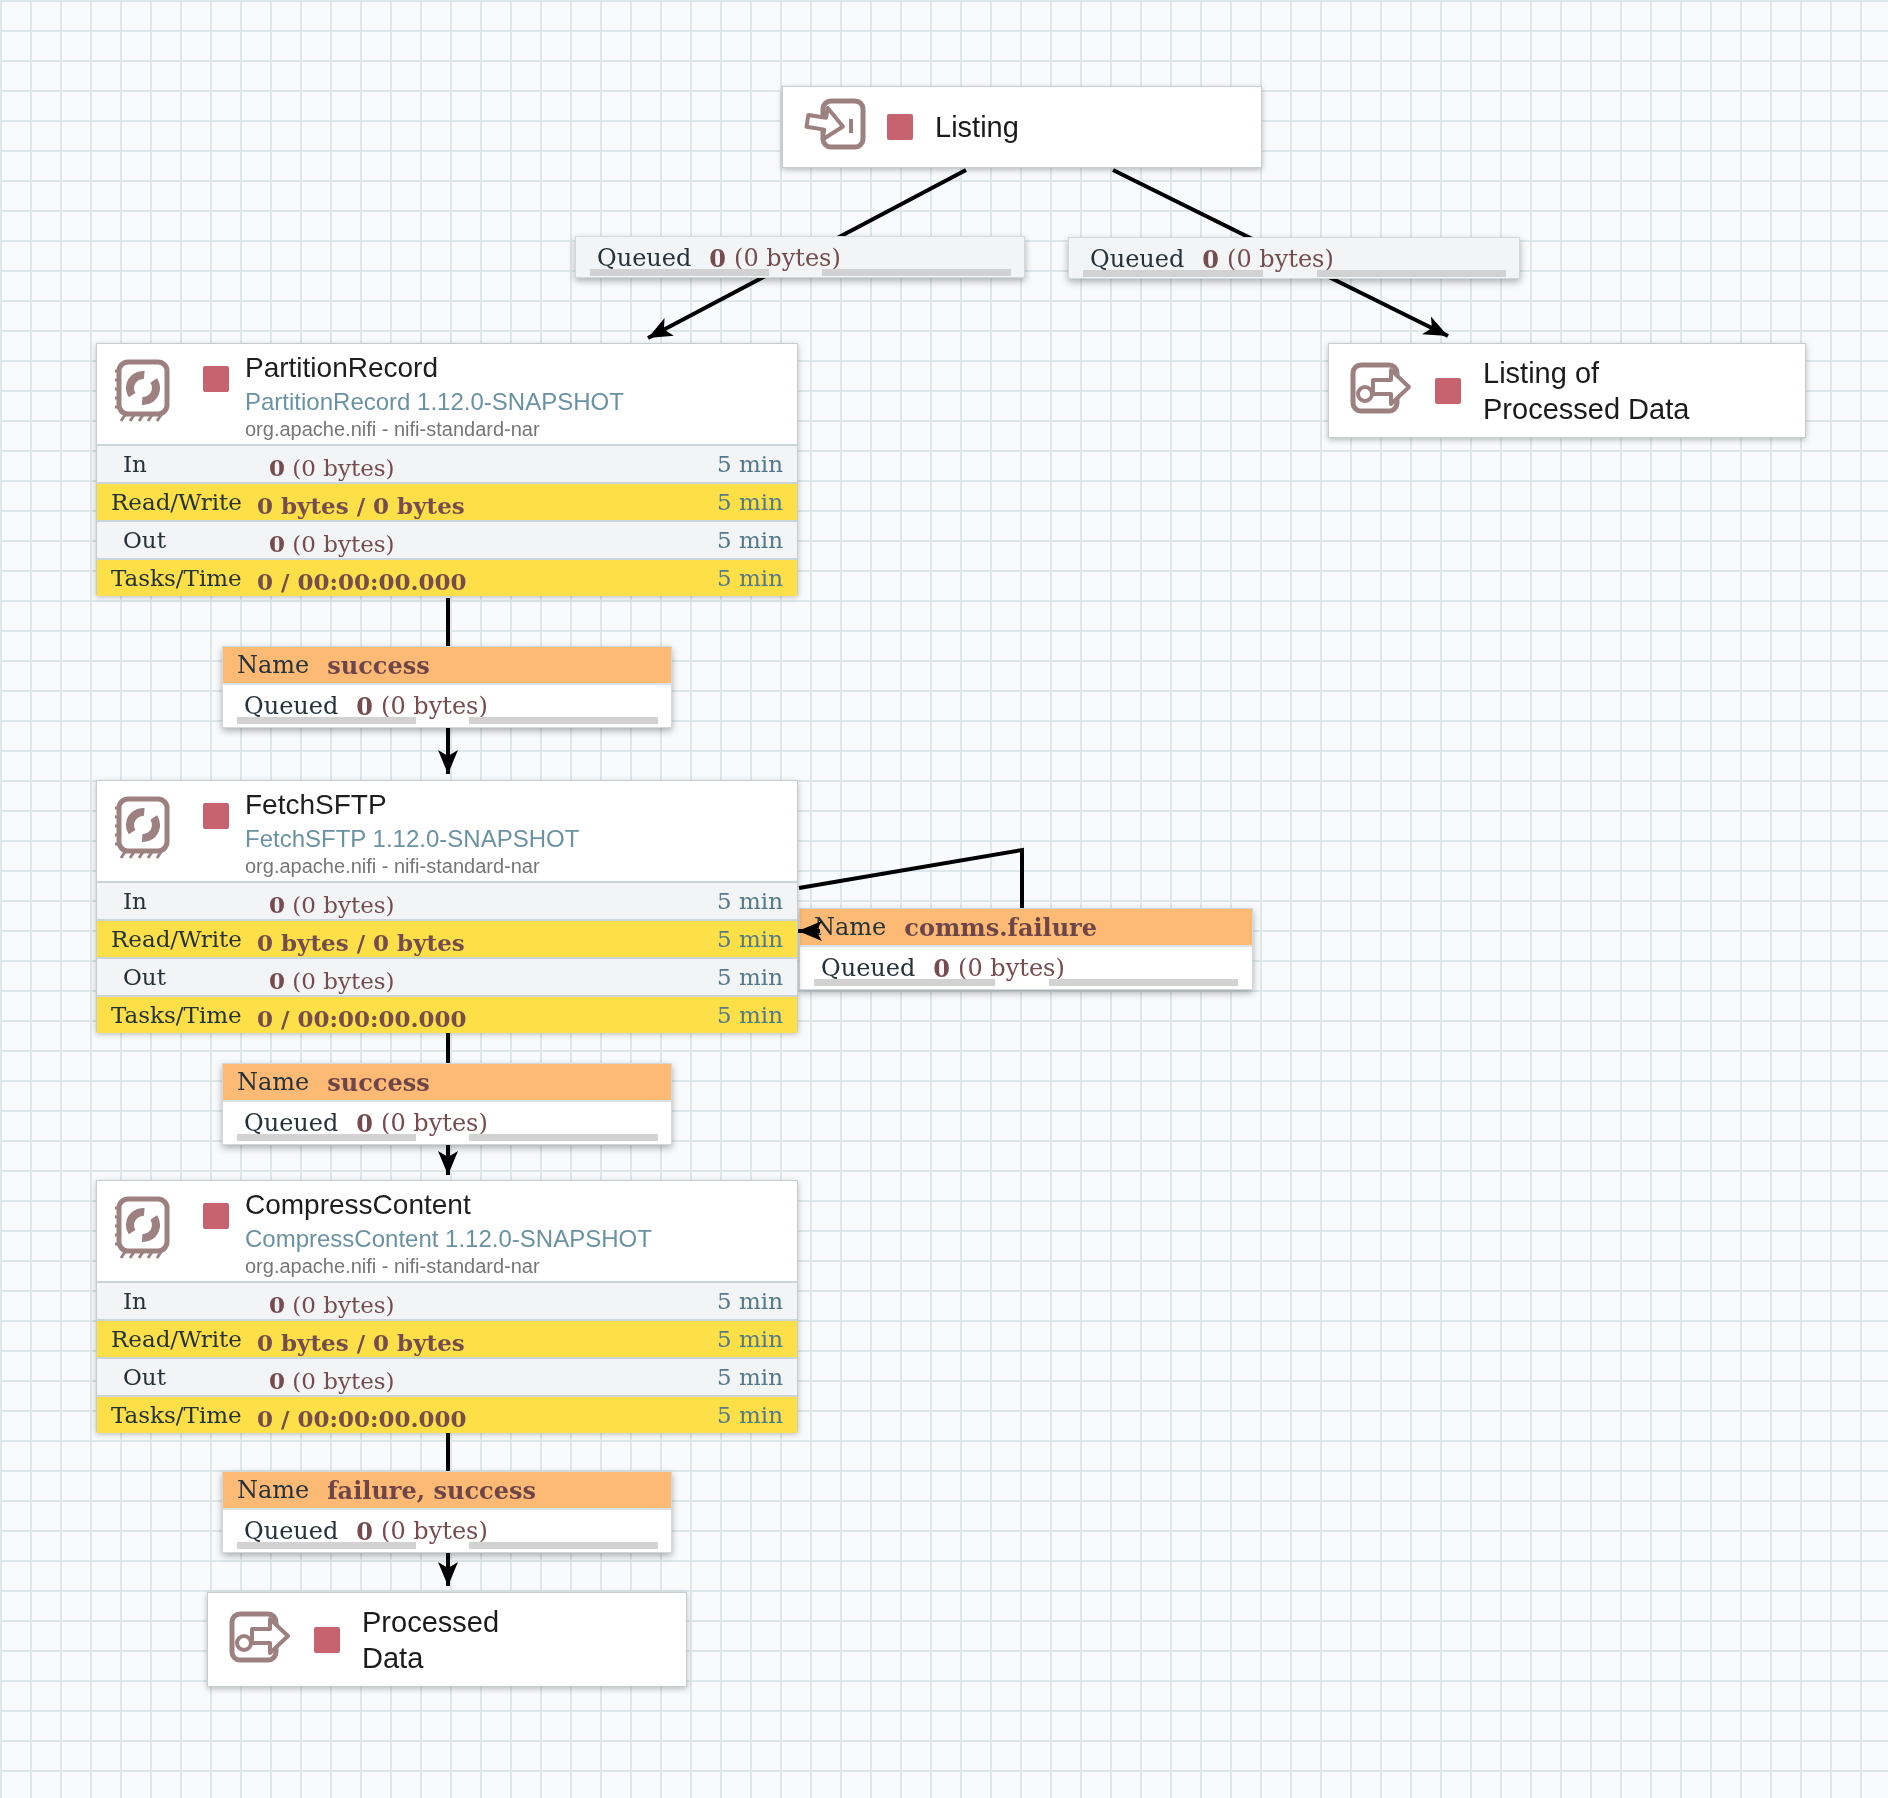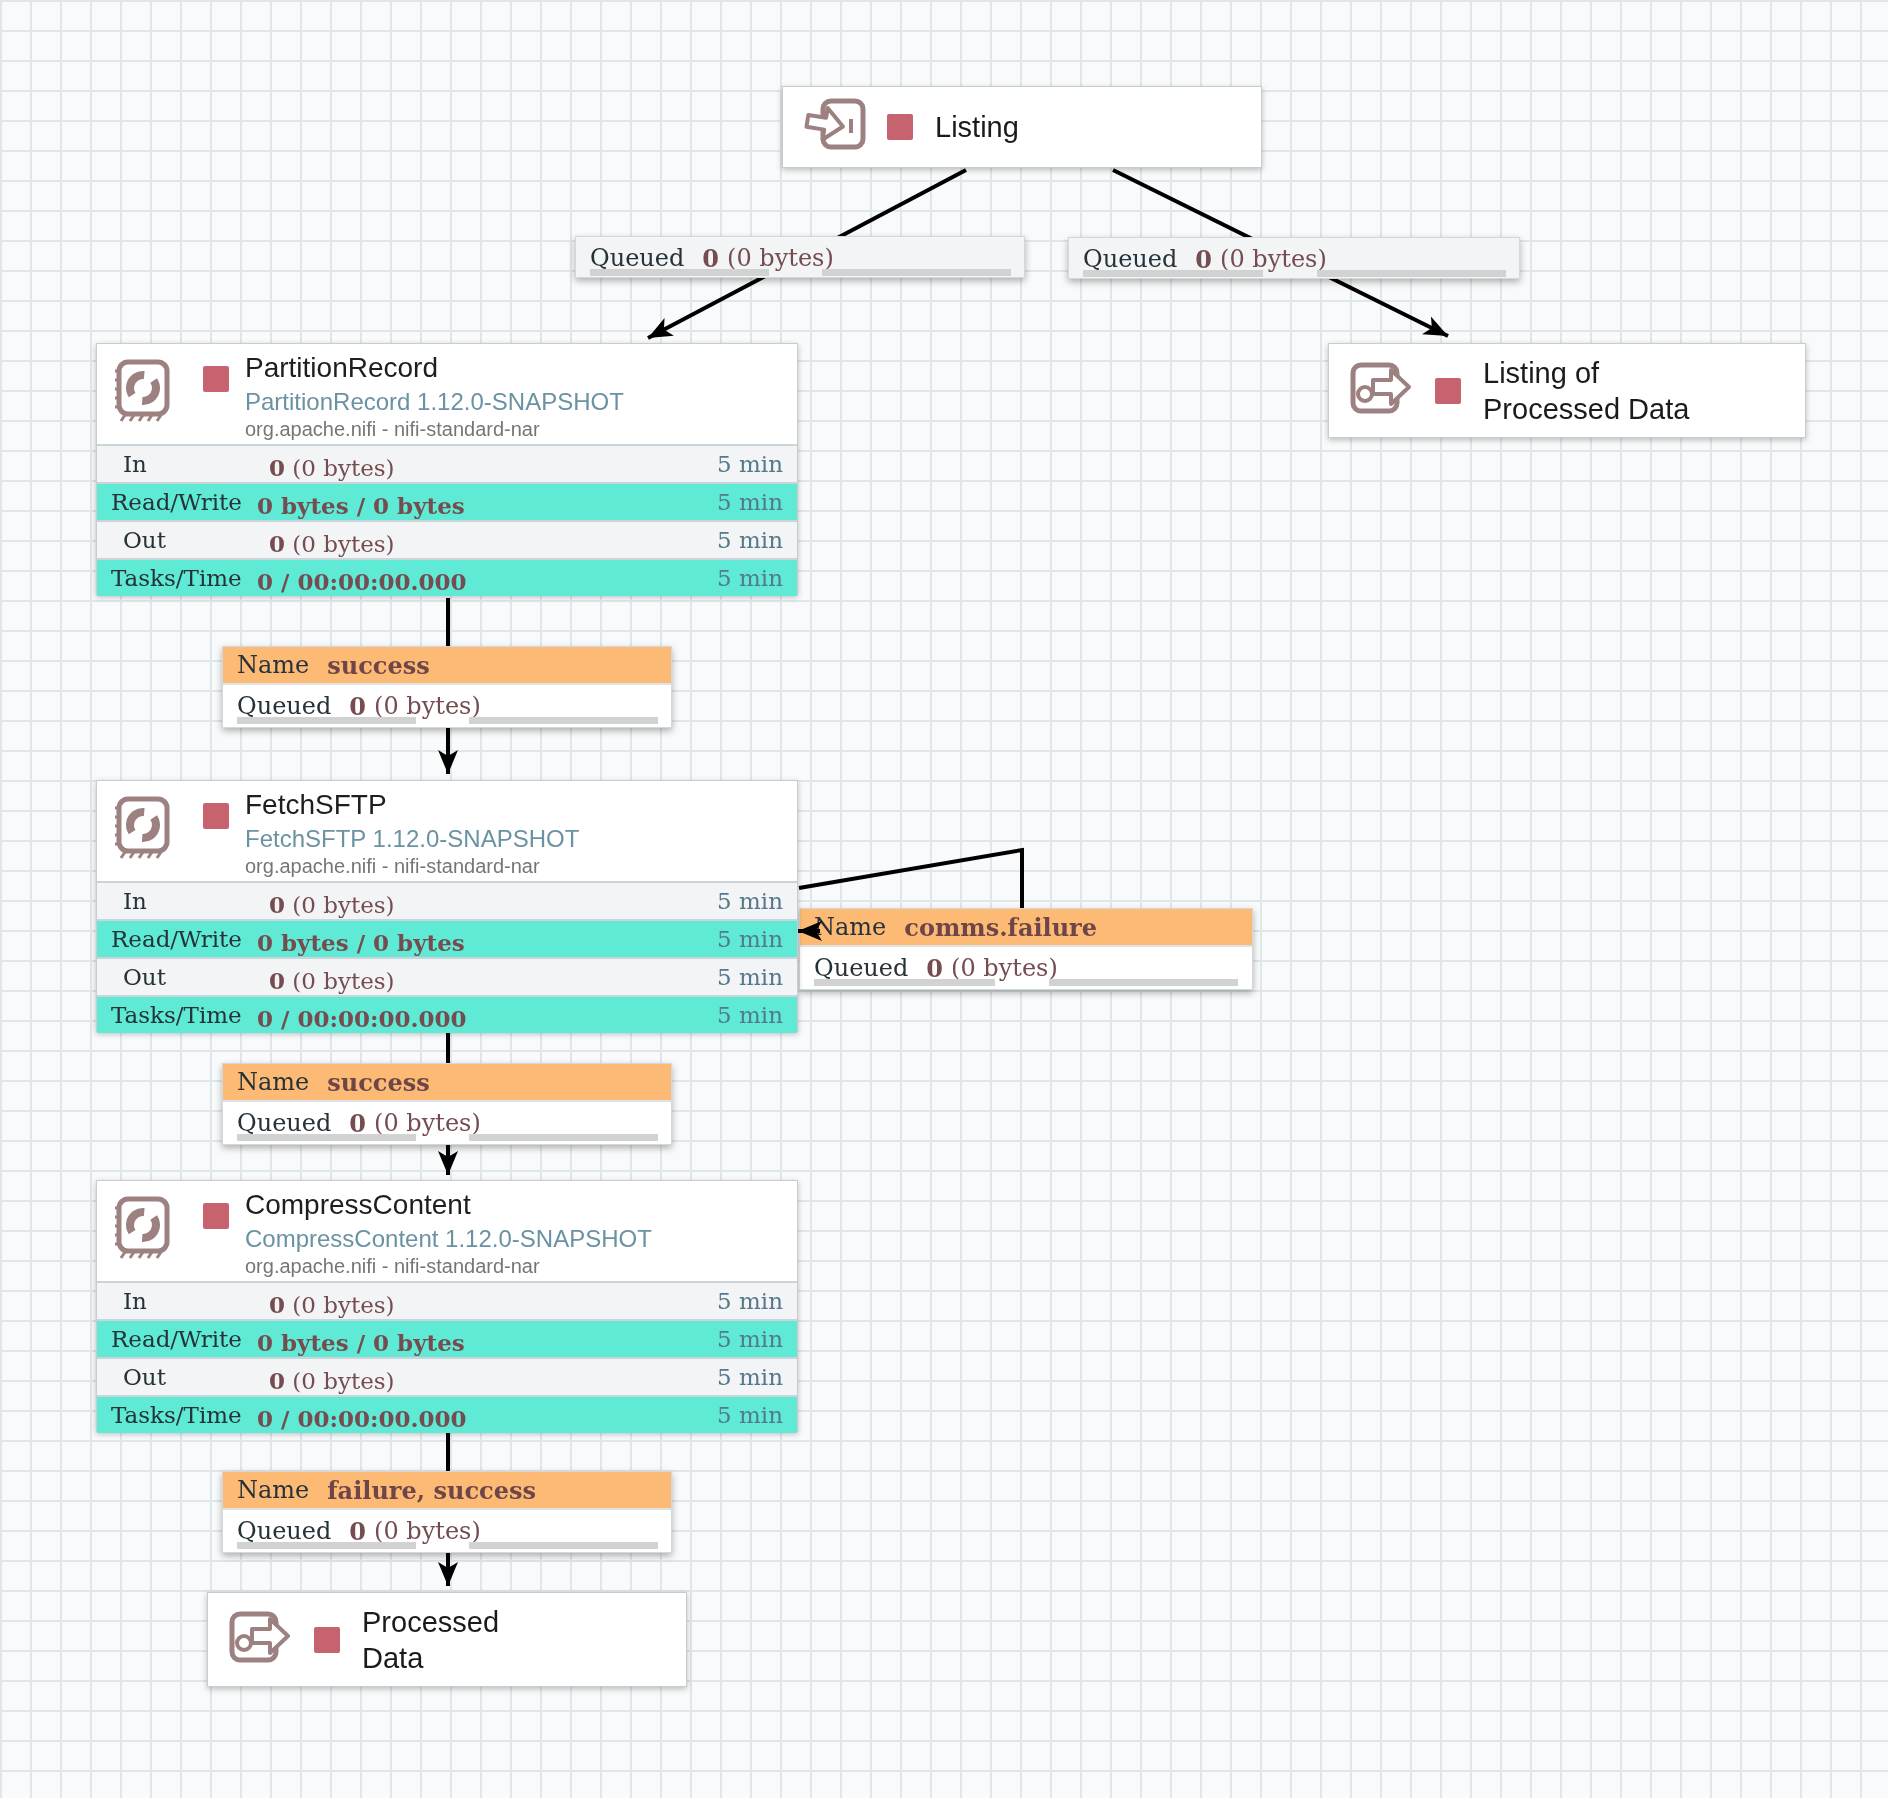--- a/index.html
+++ b/index.html
@@ -27,21 +27,21 @@
   .proc-header{position:relative;height:100px;}
   .proc-icon{position:absolute;left:14px;top:15px;}
   .run-state{position:absolute;width:26px;height:26px;border-radius:2px;background:#c7636e;}
   .processor .run-state{left:106px;top:22px;}
   .proc-title{position:absolute;left:148px;top:8px;font-size:28px;color:#1e1e1e;}
   .proc-type{position:absolute;left:148px;top:44px;font-size:24px;color:#6a92a2;}
   .proc-bundle{position:absolute;left:148px;top:74px;font-size:20px;color:#767676;}
   .stats{position:absolute;left:0;right:0;top:100px;}
   .stat-row{
     display:flex;align-items:center;height:38px;border-top:2px solid #cbd5d9;
-    font-family:"DejaVu Serif",serif;font-size:23px;background:#5eead4;
+    font-family:"DejaVu Serif",serif;font-size:23px;background:#fde047;
   }
   .stat-row.alt{background:#f2f4f5;padding-left:12px;}
   .stat-label{width:160px;padding-left:14px;color:#26323a;flex:none;}
   .stat-value{color:#754c4f;flex:1;white-space:nowrap;margin-top:6px;}
   .stat-value b{font-weight:bold;color:#754c4f;}
   .stat-period{padding-right:14px;color:#54798b;flex:none;}
 
   
   .port{display:flex;align-items:center;padding-left:20px;}
   .port .run-state{position:static;flex:none;margin:0 22px 0 20px;}
@@ -52,21 +52,21 @@
   .conn-label{
     position:absolute;background:#f2f4f5;border:1px solid #d3d8da;
     box-shadow:0 3px 7px rgba(0,0,0,0.3);
     font-family:"DejaVu Serif",serif;font-size:24px;color:#26323a;
   }
   .row-name{
     height:38px;display:flex;align-items:center;padding-left:14px;
     background:#fdba74;border-bottom:2px solid #dde2e4;
   }
   .row-name b{margin-left:18px;color:#6e4649;}
-  .row-queued{position:relative;height:42px;display:flex;align-items:center;padding-left:14px;background:#fff;}
+  .row-queued{position:relative;height:42px;display:flex;align-items:center;padding-left:21px;background:#fff;}
   .conn-label.queued-only .row-queued{background:transparent;}
   .row-queued b{margin-left:18px;color:#754c4f;}
   .row-queued .qsize{margin-left:8px;color:#754c4f;}
   .bar{position:absolute;bottom:3px;height:7px;background:#d2d2d2;}
   .bar.b1{left:14px;width:40%;}
   .bar.b2{left:55%;width:42%;}
 </style>
 </head>
 <body>
 

